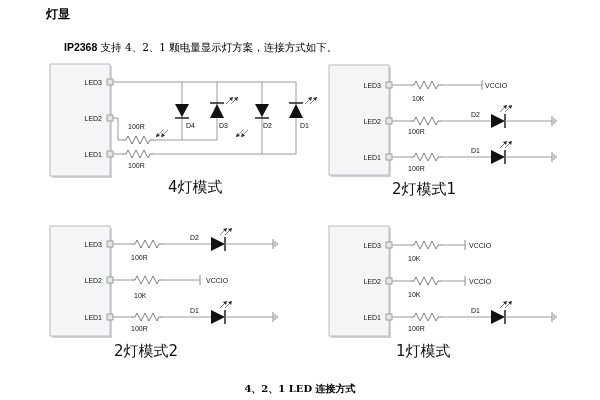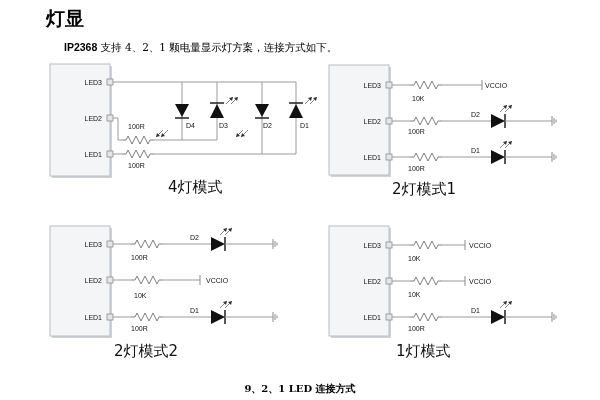--- a/index.html
+++ b/index.html
@@ -1,18 +1,18 @@
 <!DOCTYPE html>
 <html><head>
 <meta charset="utf-8">
 <style>
   html, body { margin:0; padding:0; background:#ffffff; }
   body { width:600px; height:400px; position:relative; overflow:hidden;
          font-family:"DejaVu Sans", sans-serif; color:#000; }
-  .title { position:absolute; left:46px; top:6px; font-size:19px; font-weight:bold; }
+  .title { position:absolute; left:46px; top:6px; font-size:12px; font-weight:bold; }
   .intro { position:absolute; left:64px; top:41px; font-size:10.5px; font-family:"DejaVu Serif", serif; }
   .intro b { font-family:"Liberation Sans", sans-serif; font-weight:bold; }
   .caption { position:absolute; left:0; width:600px; top:382px; text-align:center;
              font-size:10px; font-weight:bold; font-family:"DejaVu Serif", serif; }
   svg { position:absolute; left:0; top:0; }
   .chip { fill:#f4f5f7; stroke:#b9bcc2; stroke-width:1; }
   .chip-shadow { fill:#cfd2d6; }
   .wire { stroke:#9a9a9a; stroke-width:1; fill:none; }
   .res { stroke:#7e7e7e; stroke-width:1; fill:none; }
   .pin { fill:#e6e6e6; stroke:#8d8d8d; stroke-width:0.8; }
@@ -281,13 +281,13 @@
     <g transform="translate(552,317)">
         <use href="#gnd-h"></use>
       </g>
     <text x="471" y="313" class="lbl">D1</text>
     <text x="408" y="331" class="lbl">100R</text>
 
     <text x="396" y="356" class="mode">1灯模式</text>
   </g>
 </svg>
 
-<div class="caption">9、2、1 LED 连接方式</div>
+<div class="caption">4、2、1 LED 连接方式</div>
 
 </body></html>

